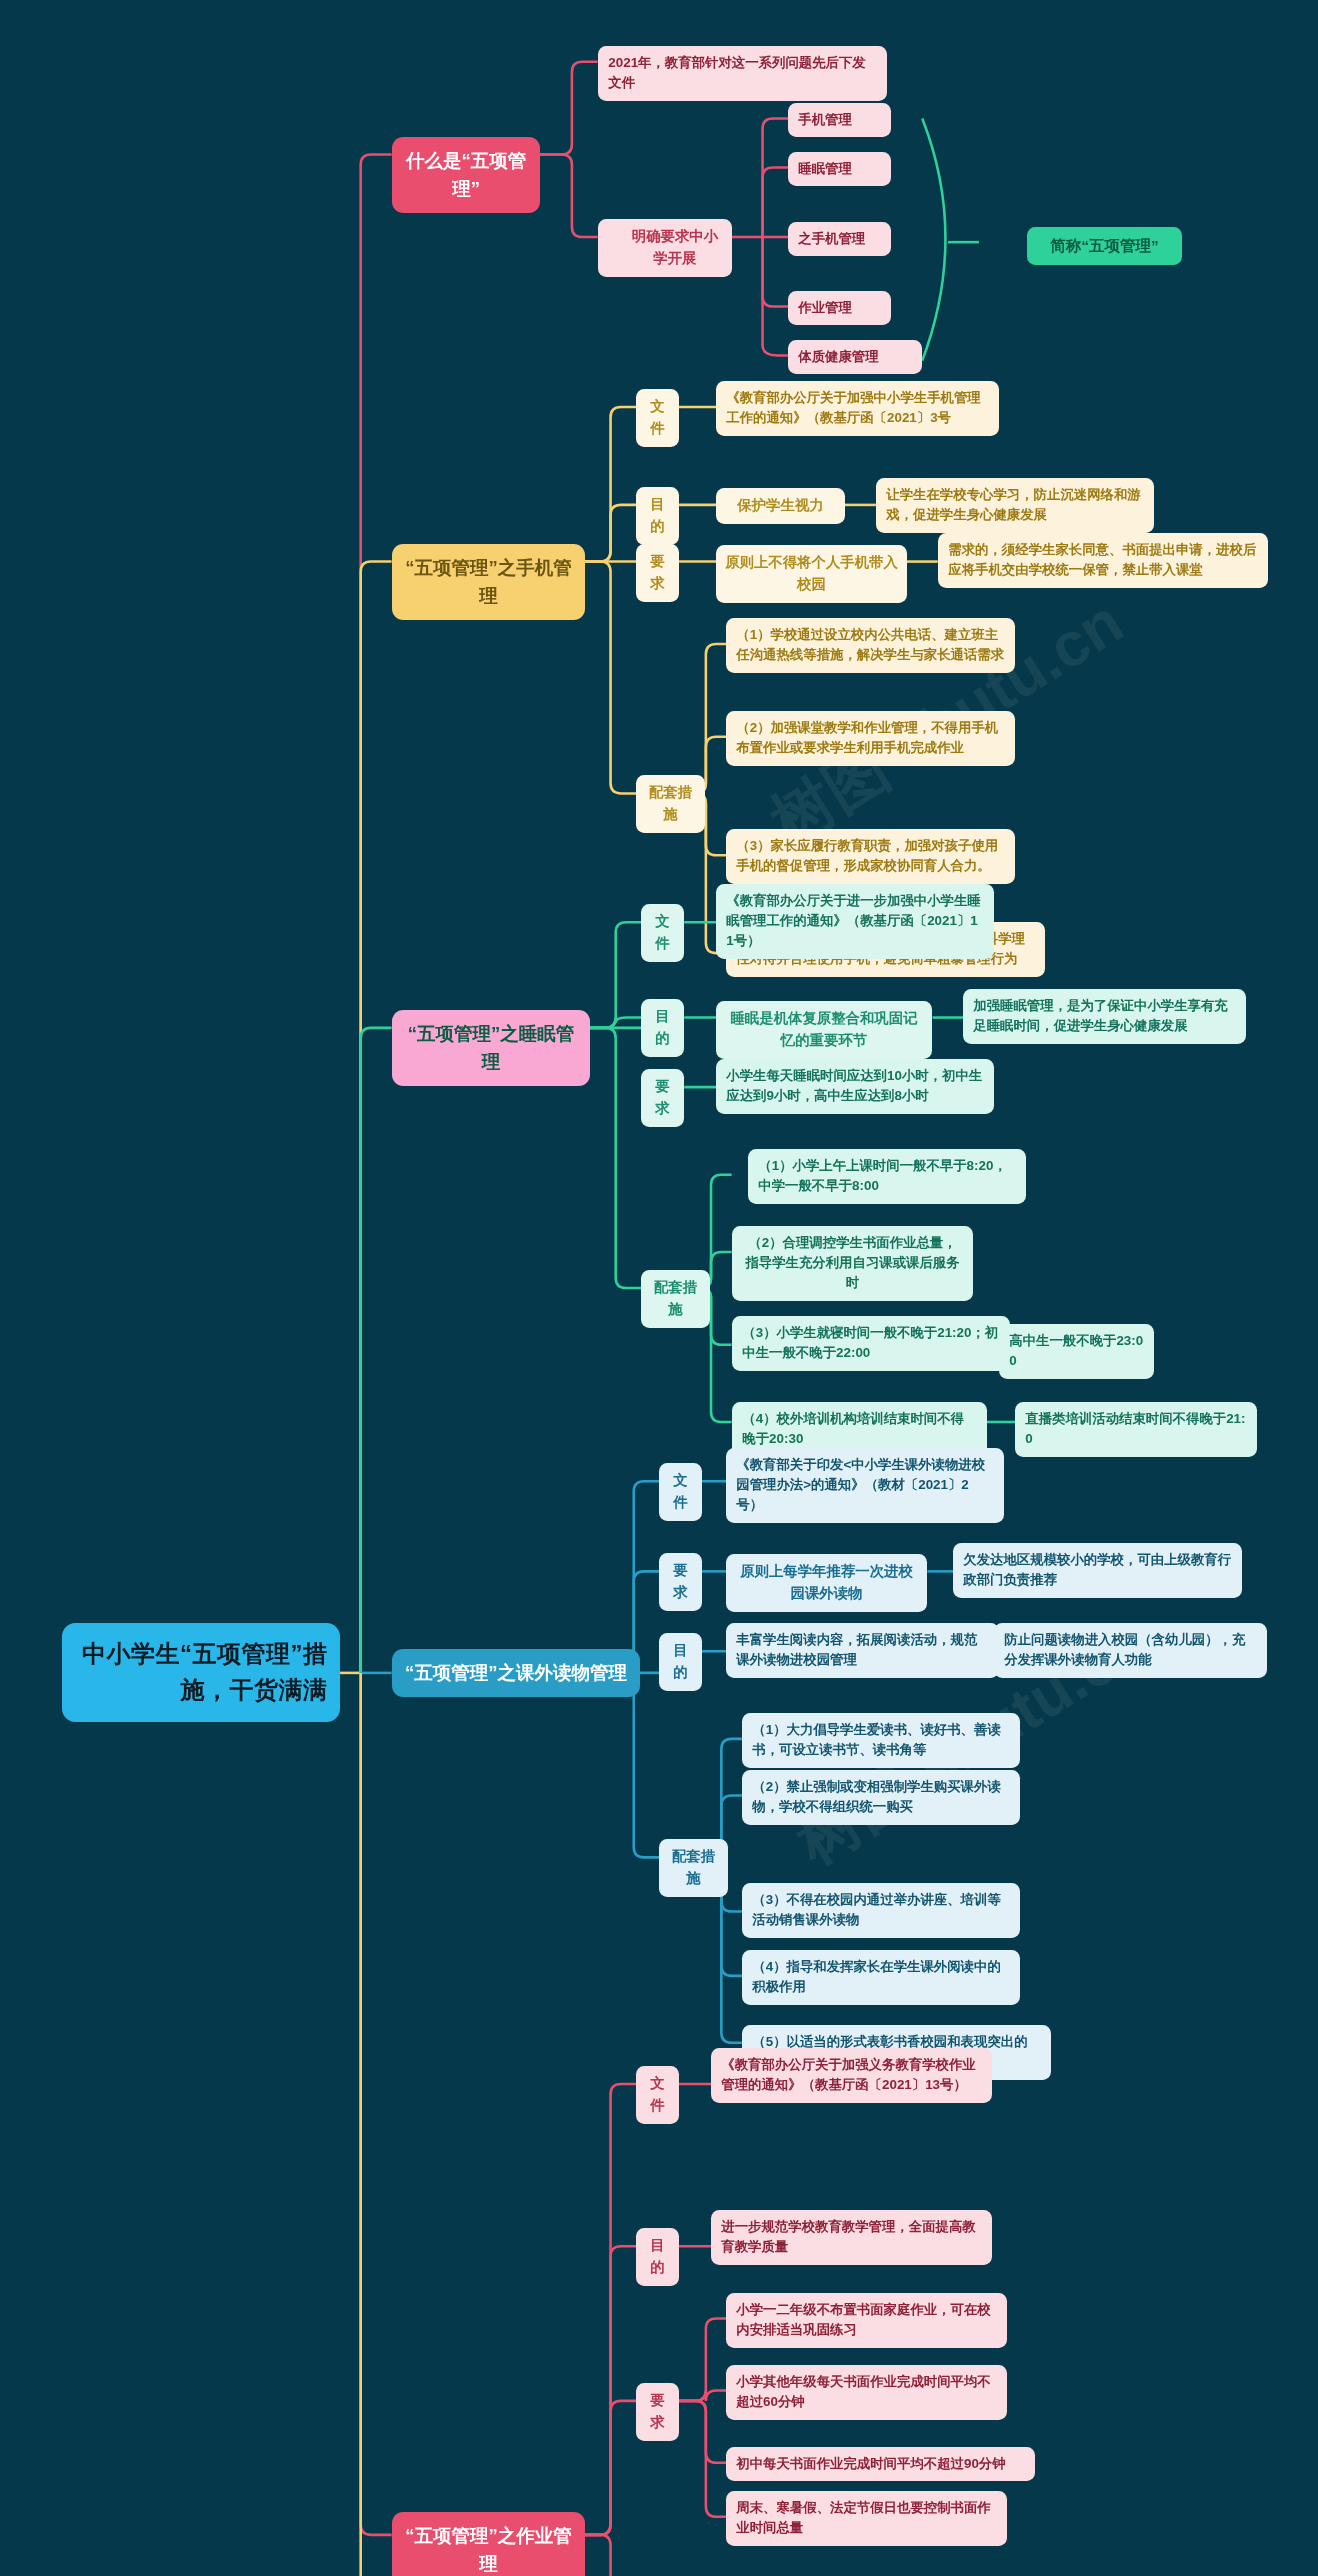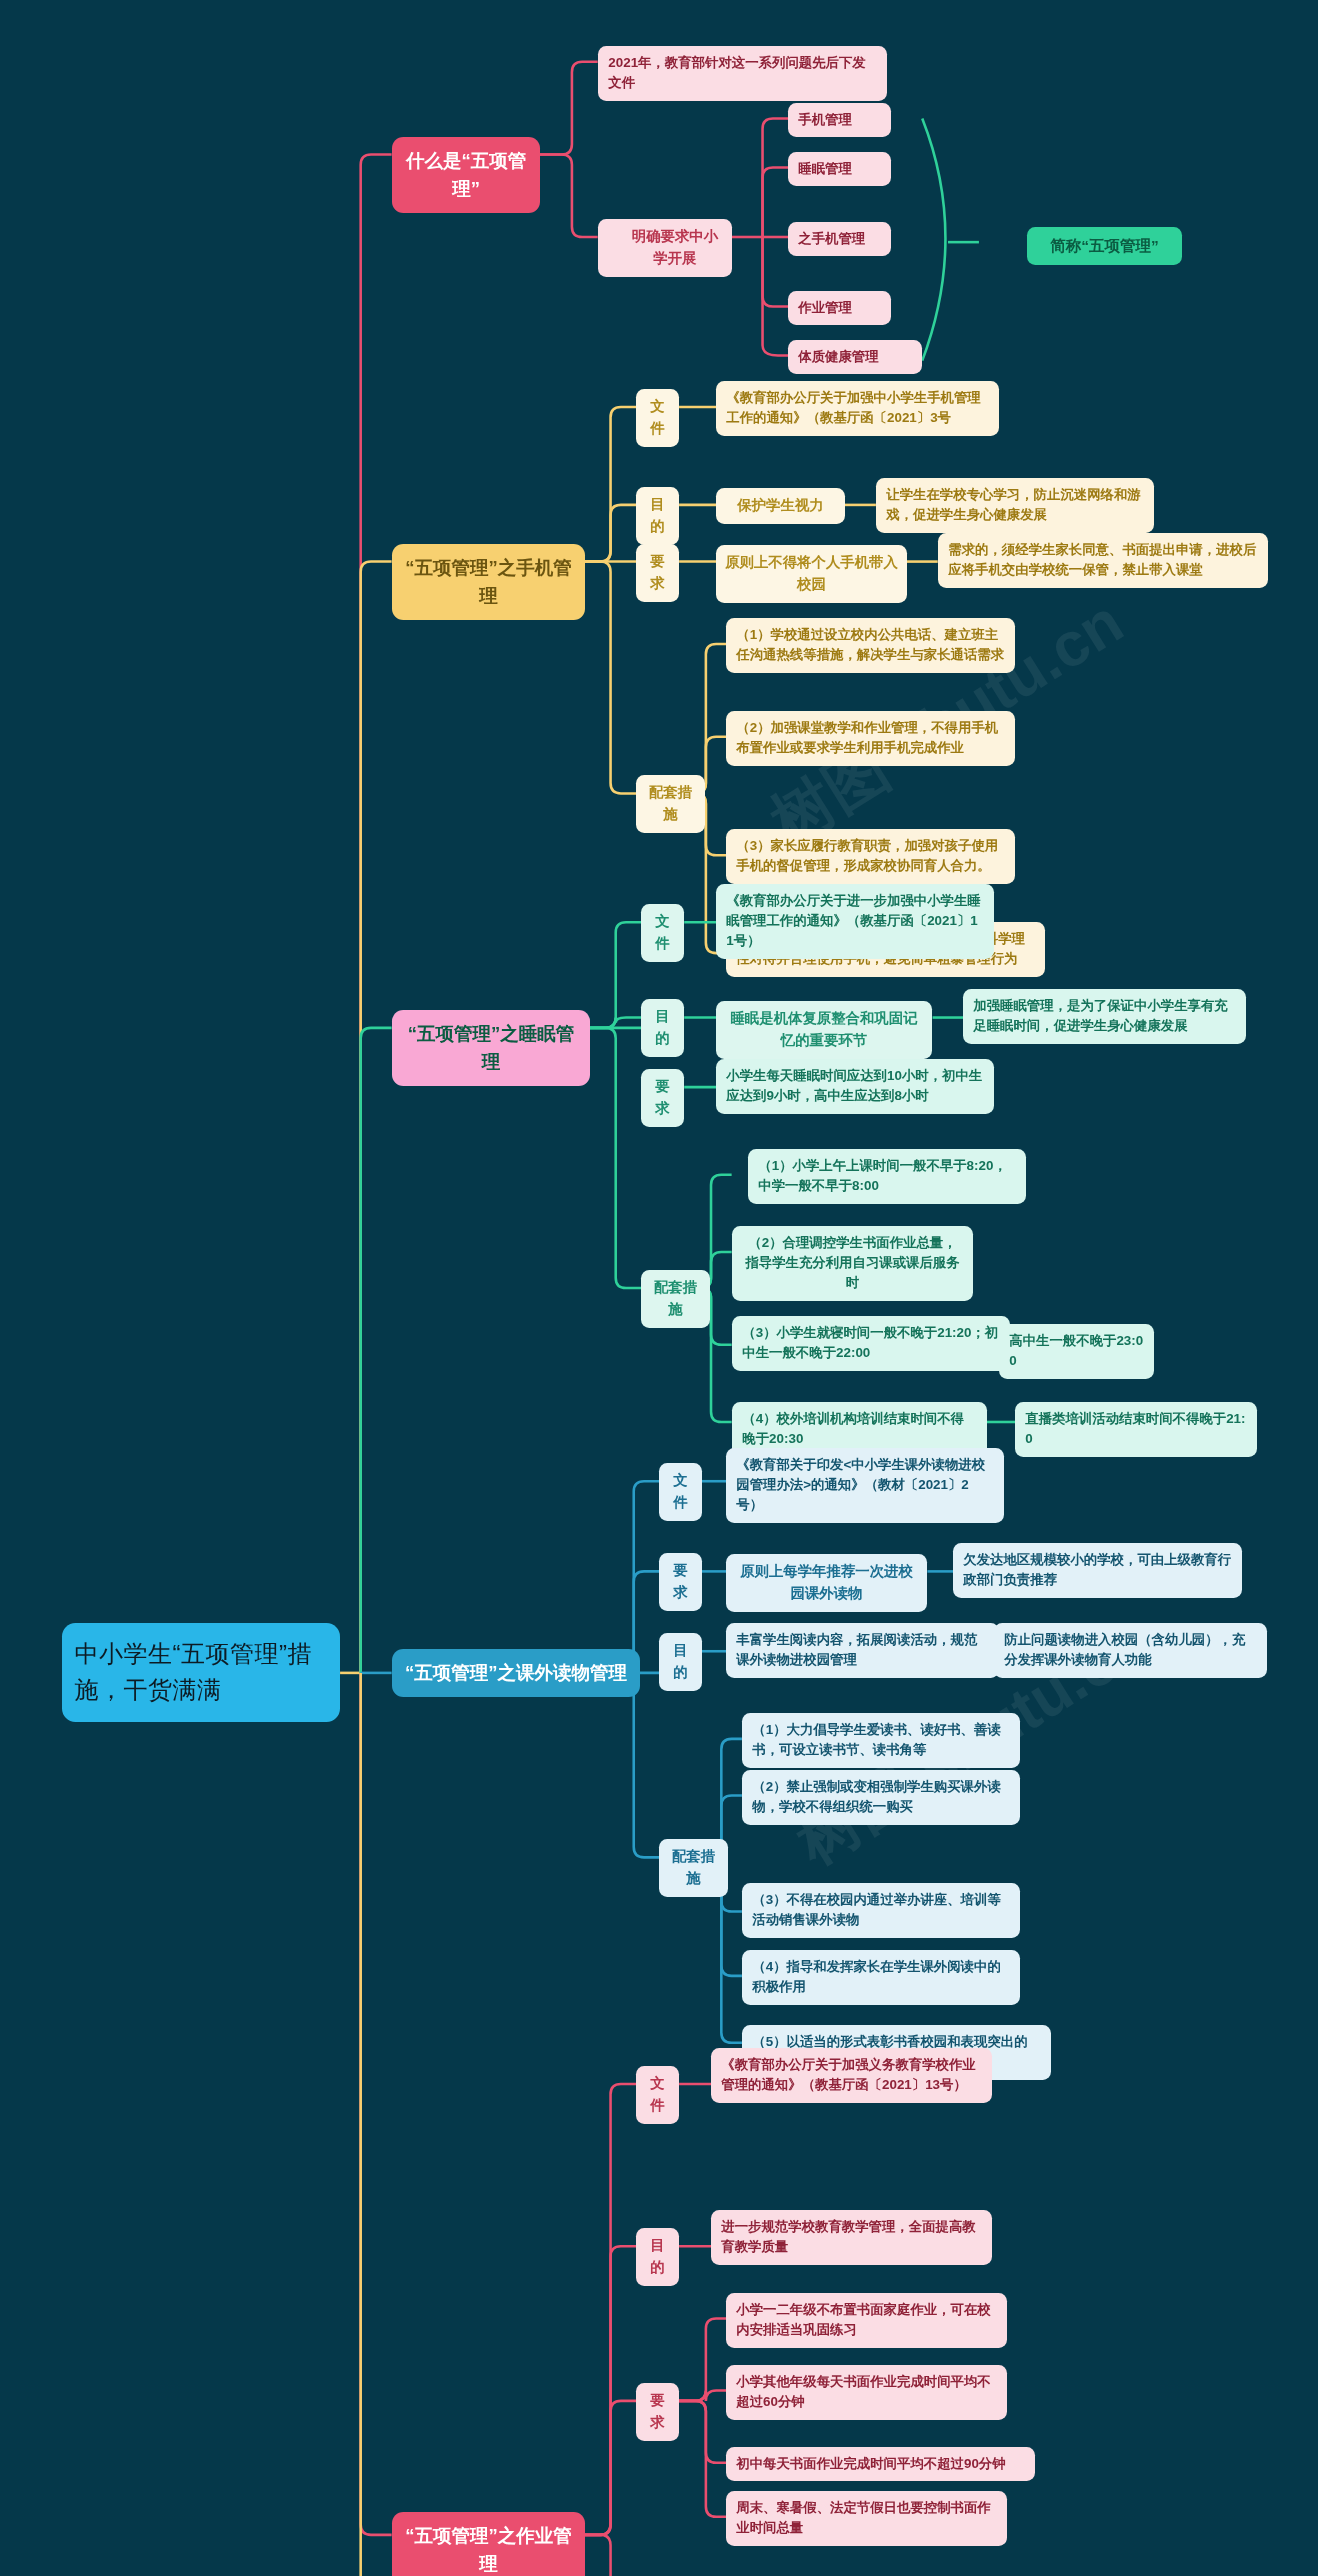--- a/index.html
+++ b/index.html
@@ -13,22 +13,22 @@
     position:absolute;box-sizing:border-box;
     border-radius:9.3px;
     display:flex;align-items:center;
     padding:7.2px 10.3px;
     line-height:1.5;
     white-space:pre-wrap;
     word-break:break-all;
   }
   .root{
     background:#29b6e8;color:#0d1b24;
-    font-size:24px;font-weight:400;border-radius:13.4px;
-    justify-content:center;text-align:left;padding:13.4px 12.4px;
+    font-size:24px;font-weight:700;border-radius:13.4px;
+    justify-content:center;text-align:right;padding:13.4px 12.4px;
     letter-spacing:0.5px;
   }
   .l1{font-size:18.5px;font-weight:700;border-radius:11.3px;justify-content:center;text-align:center;padding:10.3px;}
   .l1.pink{background:#ea4e6f;color:#ffffff;}
   .l1.yellow{background:#f7d070;color:#6b5510;}
   .l1.green{background:#f9a8d4;color:#0b5c42;}
   .l1.blue{background:#2a9dc7;color:#ffffff;}
   .l1.red{background:#ea4e6f;color:#ffffff;}
   .l2{font-size:14.4px;font-weight:700;border-radius:8.2px;justify-content:center;text-align:center;padding:7.2px 8.2px;}
   .l2.yellow{background:#fdf6e4;color:#b08d1e;}

